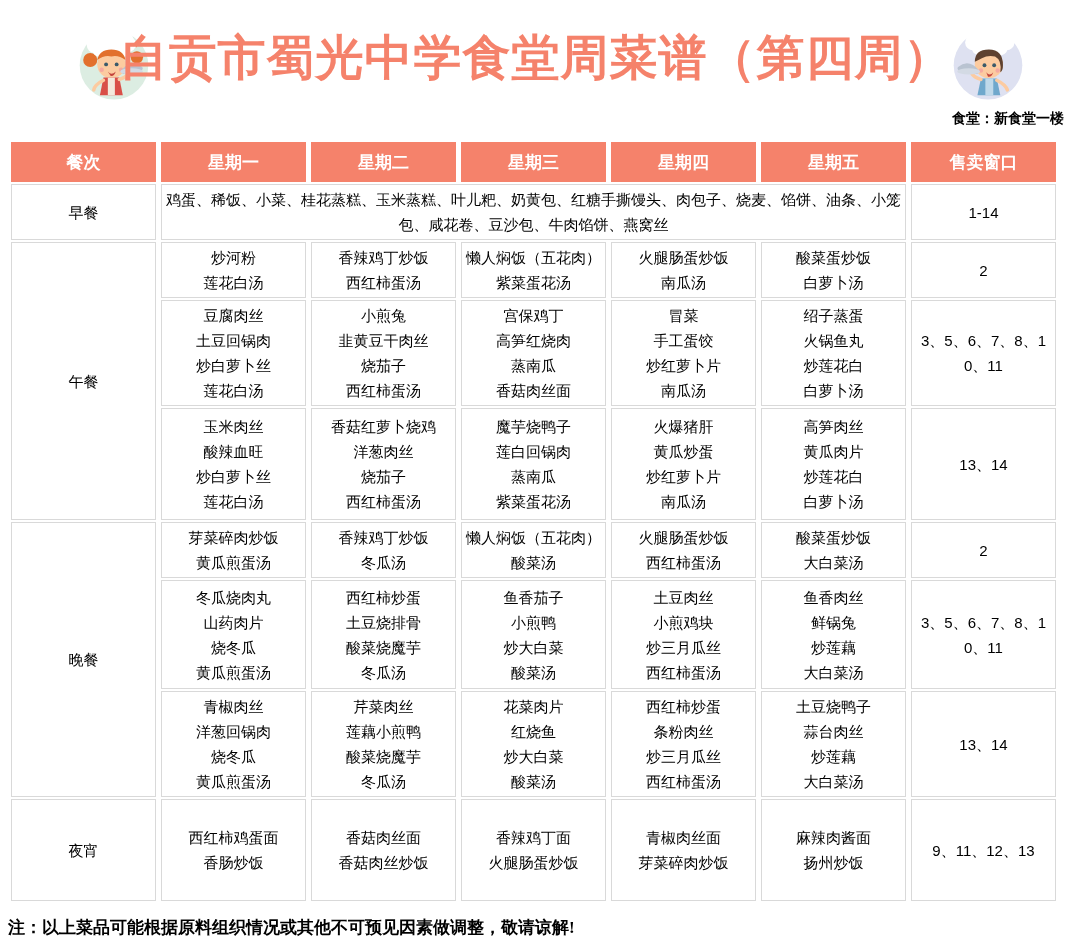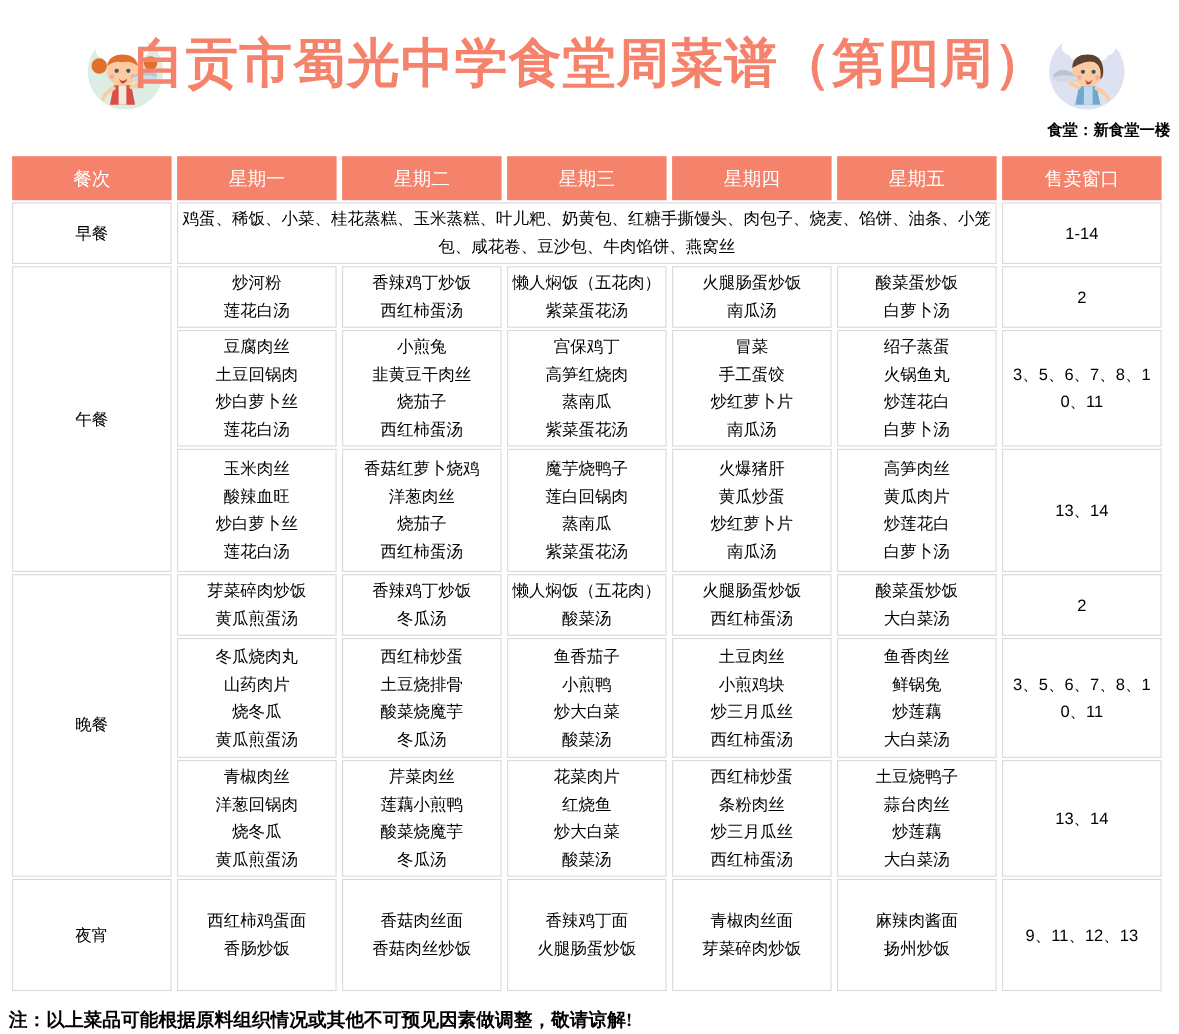--- a/index.html
+++ b/index.html
@@ -28,21 +28,21 @@
   
   table.menu{
     margin:32px 0 0 6px;
     border-collapse:separate;
     border-spacing:5px 2px;
     table-layout:fixed;
   }
   table.menu col{width:145px;}
   table.menu th{
     background:#F5826B;color:#ffffff;
-    font-size:17px;font-weight:normal;
+    font-size:17px;font-weight:bold;
     border:none;padding:0;margin-left:15px;
   }
   table.menu td{
     border:1px solid #D9D9D9;
     background:#ffffff;
     text-align:center;vertical-align:middle;
     font-size:15px;line-height:25px;color:#000;
     white-space:pre-line;
     padding:2px 2px;
     word-break:break-all;
@@ -181,21 +181,21 @@
 土豆回锅肉
 炒白萝卜丝
 莲花白汤</td>
       <td>小煎兔
 韭黄豆干肉丝
 烧茄子
 西红柿蛋汤</td>
       <td>宫保鸡丁
 高笋红烧肉
 蒸南瓜
-紫菜蛋花汤</td>
+香菇肉丝面</td>
       <td>冒菜
 手工蛋饺
 炒红萝卜片
 南瓜汤</td>
       <td>绍子蒸蛋
 火锅鱼丸
 炒莲花白
 白萝卜汤</td>
       <td class="win-wrap">3、5、6、7、8、10、11</td>
     </tr>

